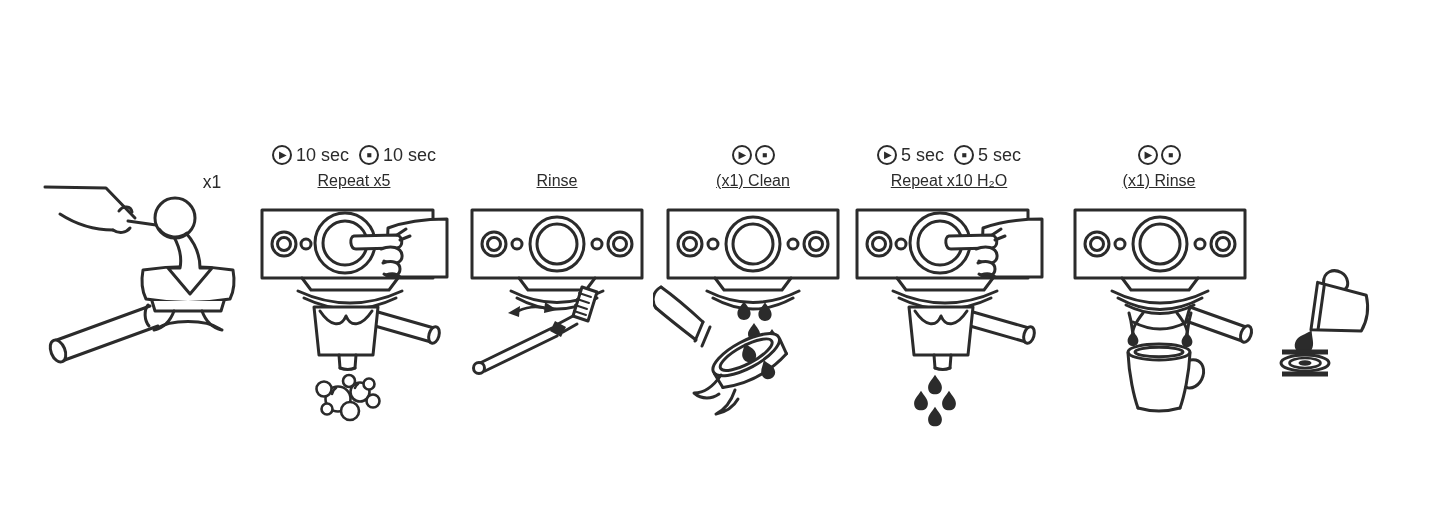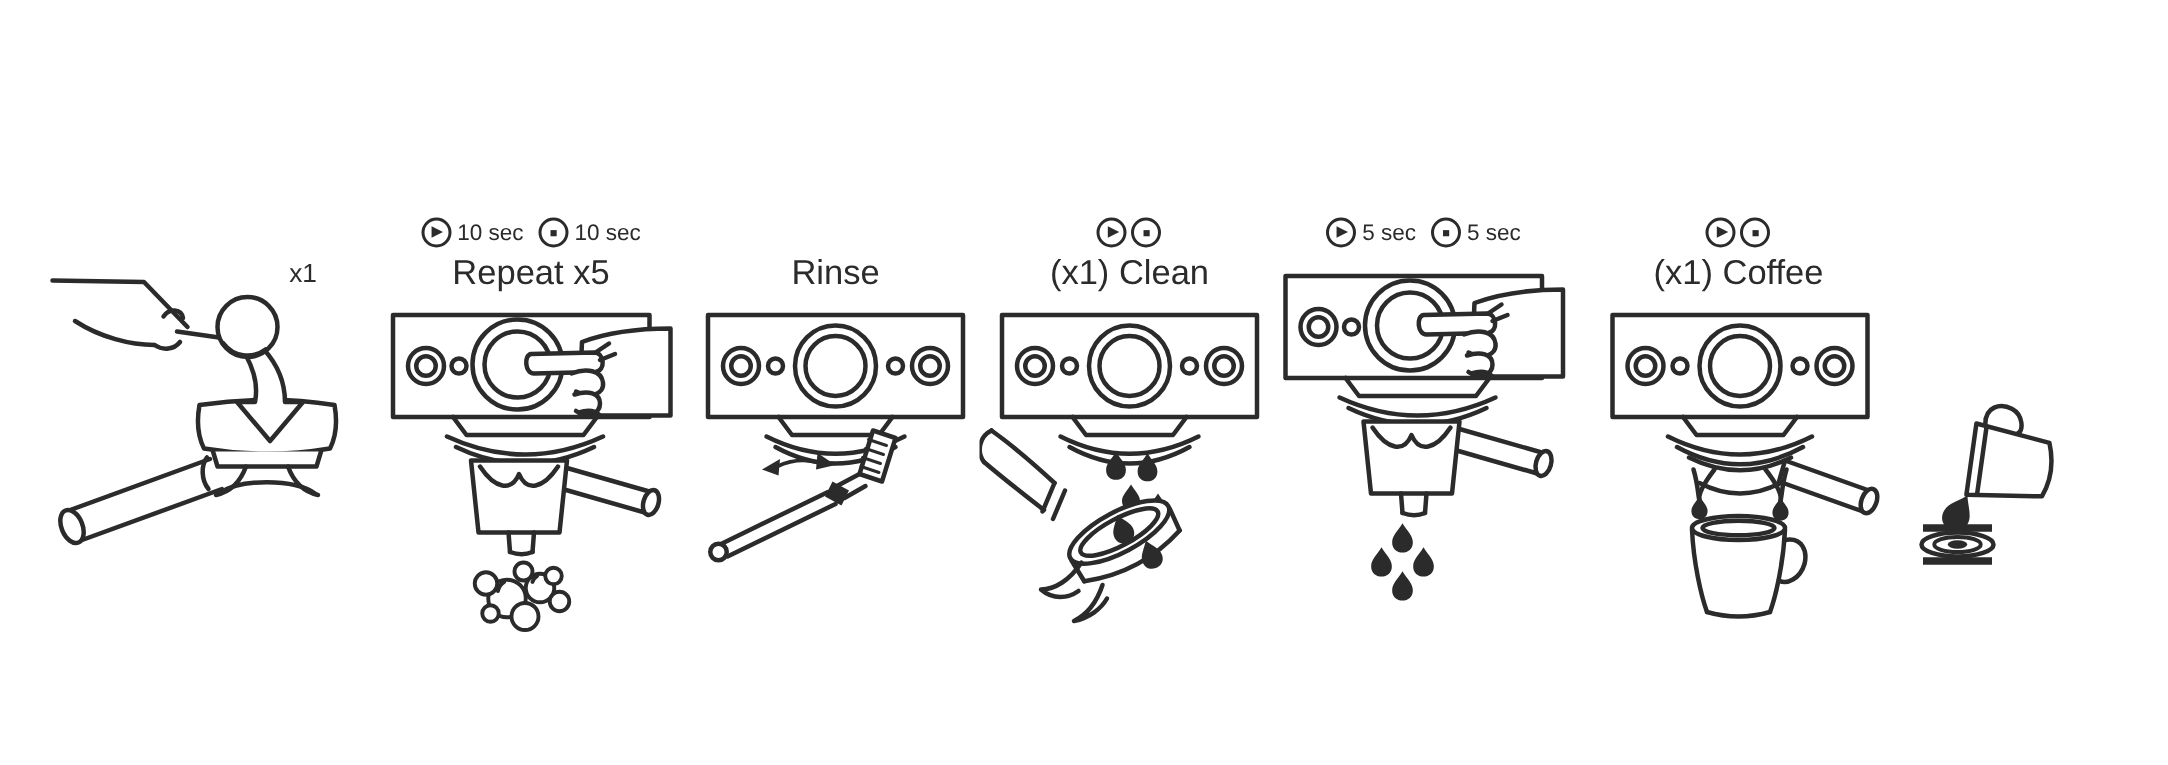--- a/index.html
+++ b/index.html
@@ -8,34 +8,34 @@
        font-family:"Liberation Sans",sans-serif;color:var(--ink);}
   .stage{position:absolute;inset:0;background:#fff;}
   .step{position:absolute;display:flex;flex-direction:column;align-items:center;}
   .meta{display:flex;flex-direction:column;align-items:center;}
   .icon-row{height:26px;display:flex;align-items:center;}
   .icon-circle{width:20px;height:20px;box-sizing:border-box;border:2.3px solid var(--ink);
        border-radius:50%;display:inline-flex;align-items:center;justify-content:center;flex:none;}
   .g{line-height:1;color:var(--ink);}
   .gp{font-size:10px;transform:translateX(0.8px);}
   .gs{font-size:8.5px;}
-  .timer{font-size:15px;margin-left:4px;margin-right:10px;white-space:nowrap;}
+  .timer{font-size:18px;margin-left:4px;margin-right:10px;white-space:nowrap;}
   .timer.last{margin-right:0;}
   .pair .icon-circle + .icon-circle{margin-left:3px;}
-  .step-label{height:26px;display:flex;align-items:center;font-size:23px;white-space:nowrap;}
+  .step-label{height:26px;display:flex;align-items:center;font-size:16px;white-space:nowrap;text-decoration:underline;}
   .illu{display:block;margin-top:9px;color:var(--ink);}
   .count-label{position:absolute;left:170px;top:2px;width:40px;text-align:center;font-size:17.5px;}
   svg{color:var(--ink);}
 </style>
 </head>
 <body>
 
 <div class="stage">
 
-  <section class="step" style="left:12px;top:170px;width:224px;height:245px;">
+  <section class="step" style="left:22px;top:170px;width:224px;height:245px;">
     <span class="count-label">x1</span>
     <svg class="illu" style="margin-top:10px" width="224" height="230" viewBox="0 0 224 230">
       <g stroke="currentColor" stroke-width="3" fill="none" stroke-linecap="round" stroke-linejoin="round">
         <g>
           <path d="M128,126 L32,161"></path>
           <path d="M136,146 L40,181"></path>
           <ellipse cx="36" cy="171" rx="7" ry="11.5" transform="rotate(-22 36 171)" fill="#fff"></ellipse>
           <path d="M126,125 C122,130 122,140 127,146"></path>
         </g>
         <g>
@@ -226,20 +226,21 @@
       <div class="icon-row">
         <span class="icon-circle">
             <span class="g gp">▶</span>
           </span>
         <span class="timer">5 sec</span>
         <span class="icon-circle">
             <span class="g gs">■</span>
           </span>
         <span class="timer last">5 sec</span>
       </div>
+      <div class="step-label">Repeat x10 H₂O</div>
     </div>
     <svg class="illu" width="200" height="230" viewBox="0 0 200 230">
       <g stroke="currentColor" stroke-width="3" fill="none" stroke-linecap="round" stroke-linejoin="round">
         <g>
           <rect x="8" y="7" width="171" height="68" fill="#fff"></rect>
           <circle cx="30" cy="41" r="12"></circle>
             <circle cx="30" cy="41" r="6.5"></circle>
           <circle cx="52" cy="41" r="5"></circle>
           <circle cx="91" cy="40" r="30" fill="#fff"></circle>
             <circle cx="91" cy="40" r="22" fill="#fff"></circle>
@@ -277,21 +278,21 @@
   <section class="step" style="left:1059px;top:142px;width:200px;">
     <div class="meta">
       <div class="icon-row pair">
         <span class="icon-circle">
             <span class="g gp">▶</span>
           </span>
         <span class="icon-circle">
             <span class="g gs">■</span>
           </span>
       </div>
-      <div class="step-label">(x1) Coffee</div>
+      <div class="step-label">(x1) Rinse</div>
     </div>
     <svg class="illu" width="200" height="230" viewBox="0 0 200 230">
       <g stroke="currentColor" stroke-width="3" fill="none" stroke-linecap="round" stroke-linejoin="round">
         <g>
           <rect x="16" y="7" width="170" height="68" fill="#fff"></rect>
           <circle cx="38" cy="41" r="12"></circle>
             <circle cx="38" cy="41" r="6.5"></circle>
           <circle cx="61" cy="41" r="5"></circle>
           <circle cx="101" cy="41" r="27" fill="#fff"></circle>
             <circle cx="101" cy="41" r="20" fill="#fff"></circle>

